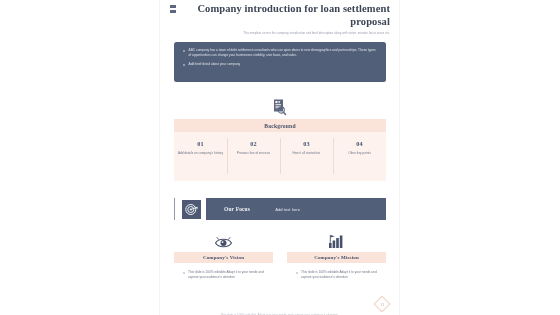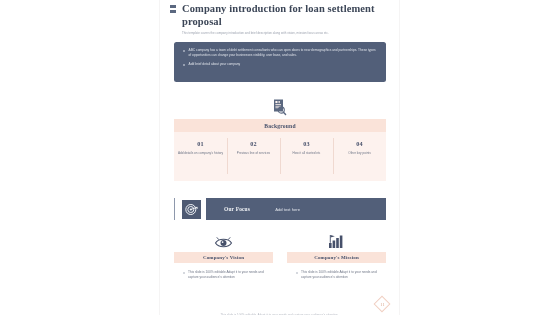--- a/index.html
+++ b/index.html
@@ -17,21 +17,21 @@
   
   .page {
     position: absolute;
     left: 160px; top: 0px;
     width: 239px; height: 315px;
     background: #ffffff;
     box-shadow: 0 0 0 0.5px #ebe9ea;
   }
 
   
-  .hdr { position: absolute; left: 10px; top: 3px; width: 220px; }
+  .hdr { position: absolute; left: 10px; top: 3px; width: 220px; text-align: right; }
   .hdr-marks { position: absolute; left: 0px; top: 2px; width: 9px; }
   .mk { width: 6px; height: 3px; background: #5b6880; margin-bottom: 1.5px; }
   .mk.b { width: 6px; height: 3px; background: #5b6880; }
   .title {
     margin-left: 12px;
     font-family: "Liberation Serif", serif;
     font-size: 10.5px;
     font-weight: bold;
     color: #3c4657;
     line-height: 12.5px;

